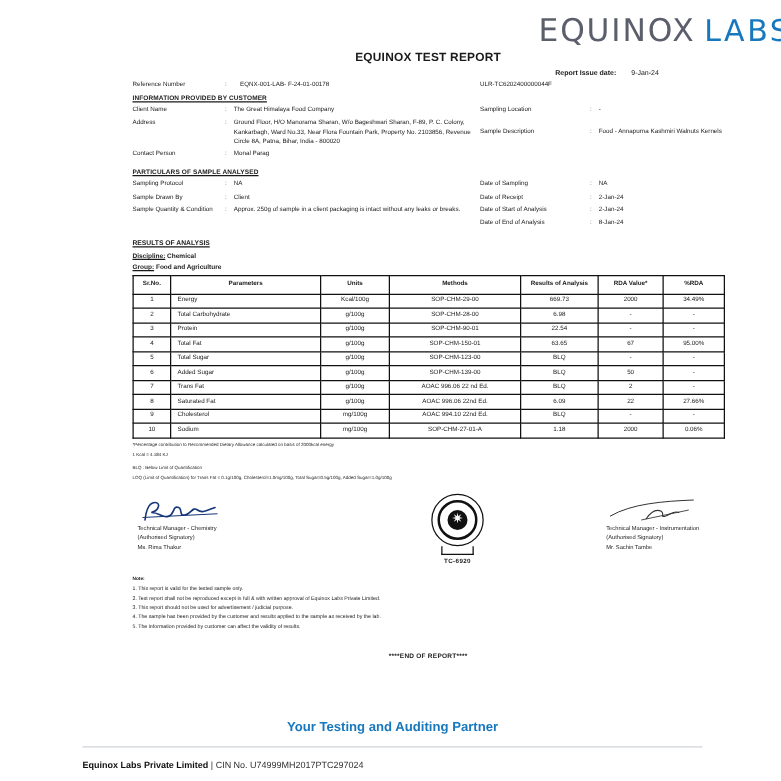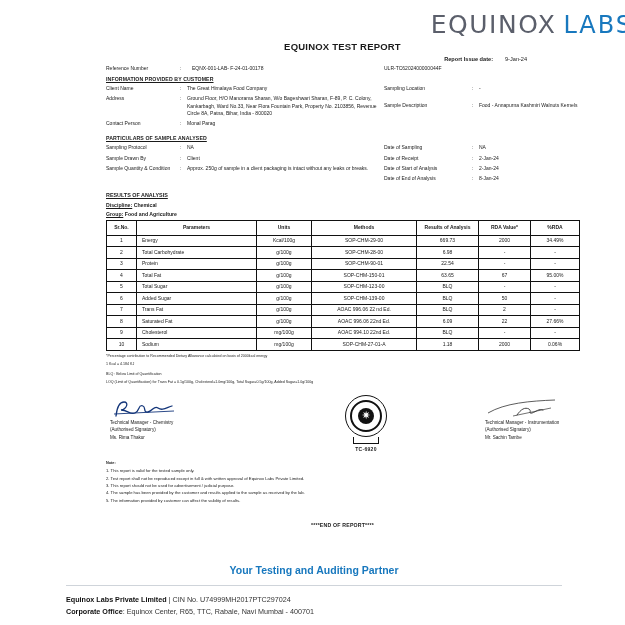--- a/index.html
+++ b/index.html
@@ -564,20 +564,17 @@
   </div>
 
   <div class="footer">
     <div class="tagline">Your Testing and Auditing Partner</div>
     <div class="foot-rule"></div>
     <div class="foot-grid">
       <div class="foot-left">
         <div>
           <b>Equinox Labs Private Limited</b><span> | CIN No. U74999MH2017PTC297024</span>
         </div>
-        <div>
-          <b>Corporate Office</b><span>: Equinox Center, R65, TTC, Rabale, Navi Mumbai - 400701</span>
-        </div>
       </div>
     </div>
   </div>
 
 </div>
 
 </body></html>

